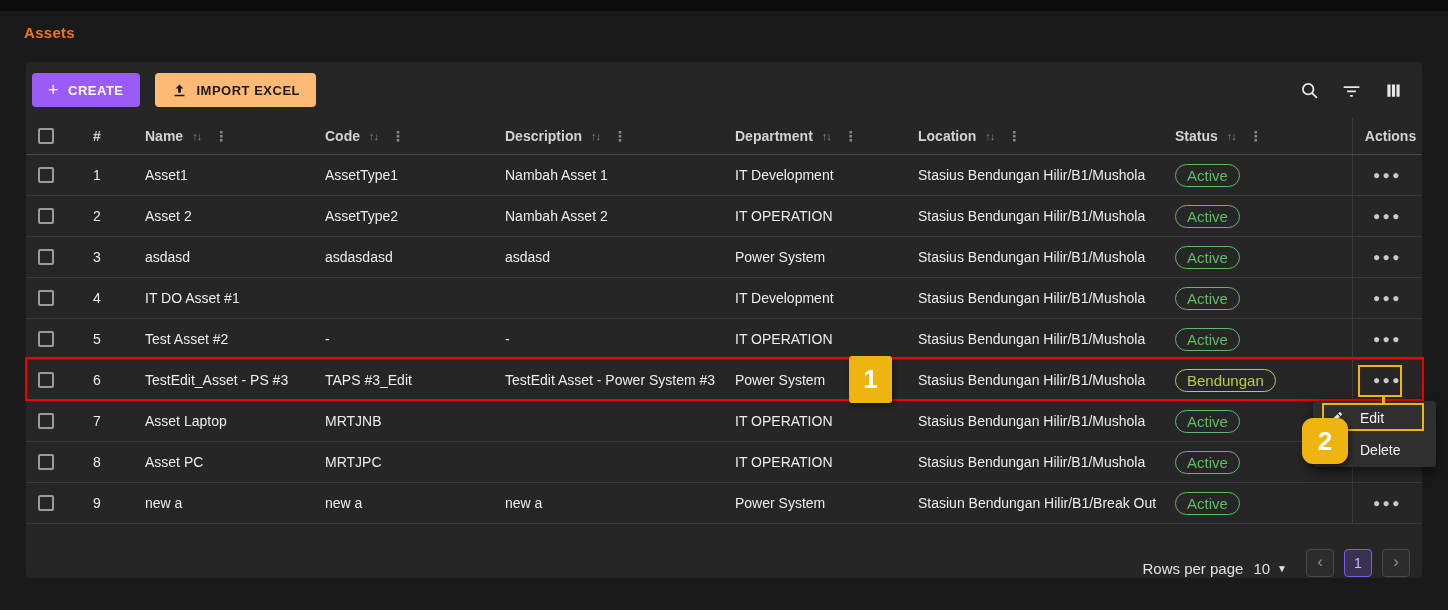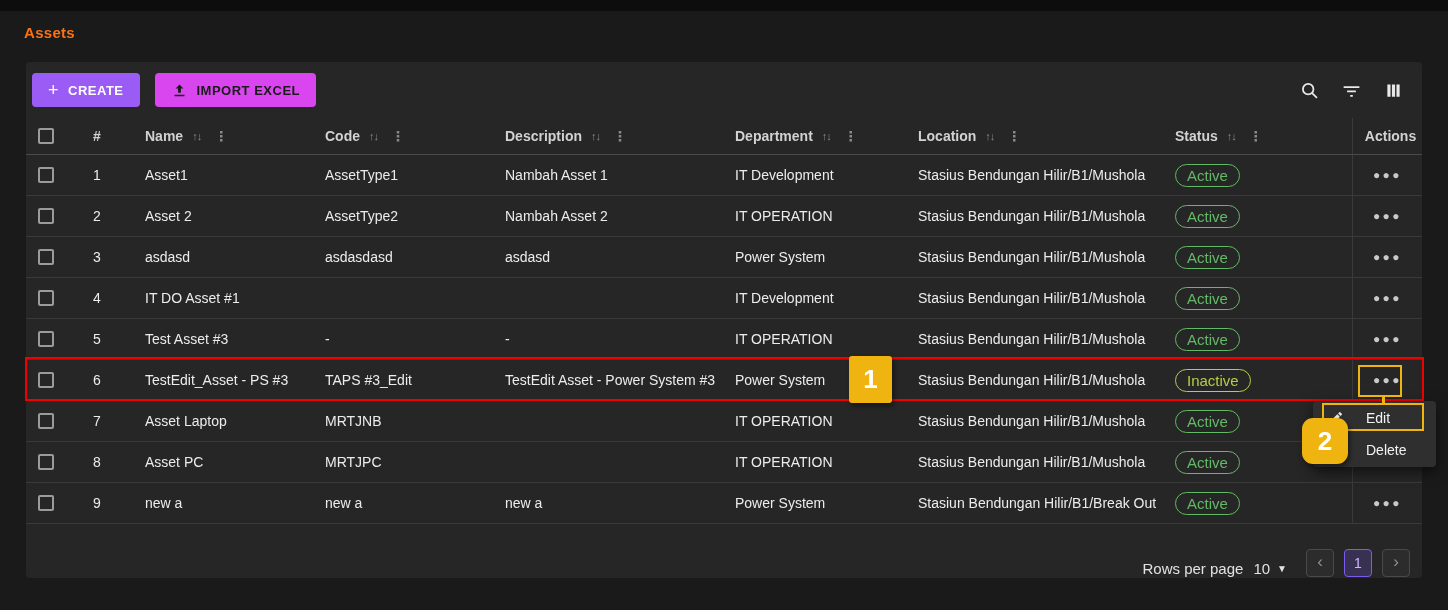--- a/index.html
+++ b/index.html
@@ -13,21 +13,21 @@
   .page-title { position:absolute; left:24px; top:24px; font-size:15px; font-weight:bold; color:#f97316; letter-spacing:.3px; }
 
   .card { position:absolute; left:26px; top:62px; width:1396px; height:516px; background:#262626; border-radius:4px; }
 
   
   .toolbar { height:56px; display:flex; align-items:center; padding:0 18px 0 6px; }
   .btn { height:34px; border:none; border-radius:4px; font-family:inherit; font-weight:bold; font-size:13px;
          letter-spacing:.5px; display:inline-flex; align-items:center; gap:9px; padding:0 16px; cursor:pointer; }
   .btn-create { background:#9b5cf6; color:#ffffff; }
   .btn-create .plus { font-size:18px; font-weight:normal; line-height:1; }
-  .btn-import { background:#d946ef; color:#1b1b1b; margin-left:15px; }
+  .btn-import { background:#fdba74; color:#1b1b1b; margin-left:15px; }
   .btn-import svg { width:17px; height:17px; fill:#1b1b1b; }
   .toolbar-icons { margin-left:auto; display:flex; align-items:center; gap:21px; }
   .tool-icon { width:21px; height:21px; cursor:pointer; display:flex; align-items:center; justify-content:center; }
   .tool-icon svg { width:21px; height:21px; }
 
   
   .thead, .row { display:grid; grid-template-columns:54px 53px 180px 180px 230px 183px 257px 189px 70px; }
   .thead { height:37px; border-bottom:1px solid #4a4a4a; }
   .row { height:41px; border-bottom:1px solid #3a3a3a; }
   .cell { display:flex; align-items:center; padding-left:12px; font-size:14px; color:#ececec;
@@ -51,21 +51,21 @@
                  font-size:15px; color:#e2e2e2; }
   .caret { font-size:10px; color:#e2e2e2; }
   .pager { display:flex; align-items:center; gap:10px; margin-left:19px; }
   .page-btn { width:28px; height:28px; border-radius:4px; display:flex; align-items:center; justify-content:center; cursor:pointer; }
   .page-nav { border:1px solid #4a4a4a; background:#2c2c2c; color:#8f8f8f; font-size:17px; padding-bottom:2px; }
   .page-cur { border:1px solid #7c5cf0; background:rgba(124,92,240,.22); color:#cbb8ff; font-size:14px; }
 
   
   .context-menu { position:absolute; left:1313px; top:401px; width:123px; background:#2f2f2f; border-radius:4px;
                   box-shadow:0 5px 14px rgba(0,0,0,.55); z-index:30; padding:1px 0; }
-  .menu-item { height:32px; display:flex; align-items:center; gap:22px; padding-left:15px; font-size:14px;
+  .menu-item { height:32px; display:flex; align-items:center; gap:16px; padding-left:15px; font-size:14px;
                color:#f2f2f2; cursor:pointer; }
   .menu-item svg { width:16px; height:16px; fill:#e6e6e6; }
 
   
   .hl-row { position:absolute; left:25px; top:357px; width:1399px; height:44px; border:2px solid #f10000;
             z-index:20; pointer-events:none; }
   .more-outline { position:absolute; left:1358px; top:365px; width:44px; height:32px; border:2px solid #f0b411;
                   z-index:40; pointer-events:none; }
   .connector { position:absolute; left:1382px; top:397px; width:3px; height:7px; background:#f0b411; z-index:40; }
   .edit-outline { position:absolute; left:1322px; top:403px; width:102px; height:28px; border:2px solid #f0b411;
@@ -230,21 +230,21 @@
         <div class="cell cell-actions">
           <button class="more-btn">●●●</button>
         </div>
       </div>
 
       <div class="row">
         <div class="cell">
           <div class="checkbox"></div>
         </div>
         <div class="cell cell-num">5</div>
-        <div class="cell">Test Asset #3</div>
+        <div class="cell">Test Asset #2</div>
         <div class="cell">-</div>
         <div class="cell">-</div>
         <div class="cell">IT OPERATION</div>
         <div class="cell">Stasius Bendungan Hilir/B1/Mushola</div>
         <div class="cell">
           <span class="badge v-active">Active</span>
         </div>
         <div class="cell cell-actions">
           <button class="more-btn">●●●</button>
         </div>
@@ -254,21 +254,21 @@
         <div class="cell">
           <div class="checkbox"></div>
         </div>
         <div class="cell cell-num">6</div>
         <div class="cell">TestEdit_Asset - PS #3</div>
         <div class="cell">TAPS #3_Edit</div>
         <div class="cell">TestEdit Asset - Power System #3</div>
         <div class="cell">Power System</div>
         <div class="cell">Stasius Bendungan Hilir/B1/Mushola</div>
         <div class="cell">
-          <span class="badge v-inactive">Inactive</span>
+          <span class="badge v-inactive">Bendungan</span>
         </div>
         <div class="cell cell-actions">
           <button class="more-btn">●●●</button>
         </div>
       </div>
 
       <div class="row">
         <div class="cell">
           <div class="checkbox"></div>
         </div>

